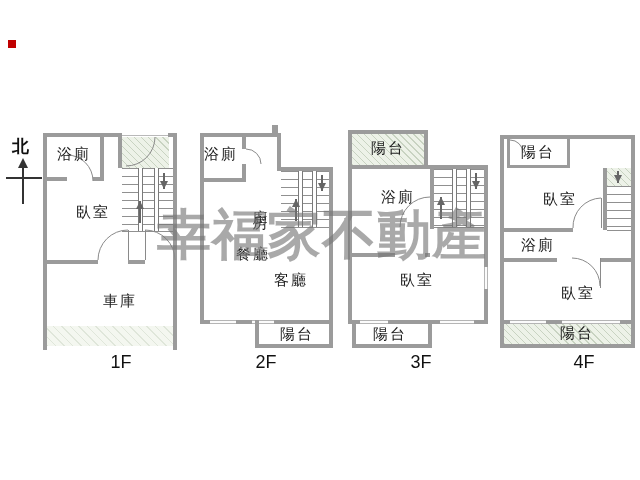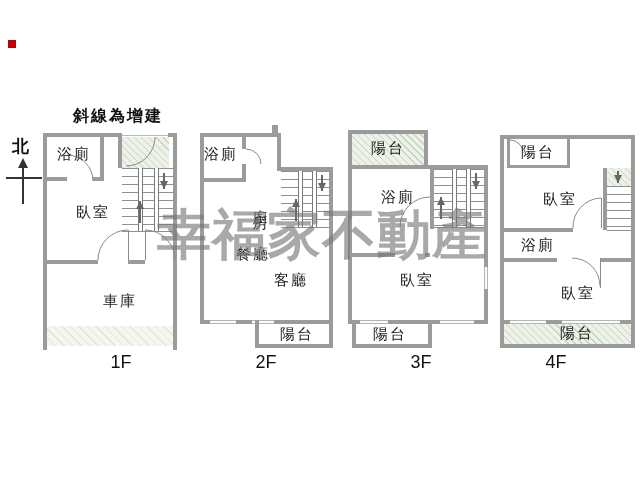--- a/index.html
+++ b/index.html
@@ -34,21 +34,20 @@
   .watermark{position:absolute;font-size:54px;font-weight:700;color:rgba(116,116,116,.62);
              letter-spacing:1px;white-space:nowrap;z-index:30;line-height:1;}
 </style>
 </head>
 <body>
 
 <div id="canvas">
 
   <div class="marker" style="left:8px;top:40px;width:8px;height:8px;background:#c00000;"></div>
 
-  <div class="note" style="left:73px;top:106px;">斜線為增建</div>
 
   <div class="north-label" style="left:12px;top:135px;">北</div>
   <div class="north-stem" style="left:22px;top:162px;height:42px;"></div>
   <div class="north-cross" style="left:6px;top:177px;width:36px;"></div>
 
   <div class="plan" style="left:43px;top:133px;width:134px;height:217px;">
     <div class="wall" style="left:0;top:0;width:4px;height:217px;"></div>
     <div class="wall" style="left:130px;top:0;width:4px;height:217px;"></div>
     <div class="wall" style="left:0;top:0;width:75px;height:4px;"></div>
     <div class="wall" style="left:75px;top:0;width:4px;height:35px;"></div>
@@ -189,17 +188,17 @@
       <path d="M 10 5 A 13 13 0 0 1 23 18" fill="none" stroke="#8a8a8a" stroke-width="1"></path>
       <path d="M 101 63 A 29 29 0 0 0 73 93" fill="none" stroke="#8a8a8a" stroke-width="1"></path>
       <path d="M 100 151 A 28 28 0 0 0 72 123" fill="none" stroke="#8a8a8a" stroke-width="1"></path>
     </svg>
     <div class="room-label" style="left:10px;top:8px;width:56px;">陽台</div>
     <div class="room-label" style="left:32px;top:55px;width:56px;">臥室</div>
     <div class="room-label" style="left:10px;top:101px;width:56px;">浴廁</div>
     <div class="room-label" style="left:50px;top:149px;width:56px;">臥室</div>
     <div class="room-label" style="left:49px;top:189px;width:56px;">陽台</div>
   </div>
-  <div class="floor-label" style="left:539px;">4F</div>
+  <div class="floor-label" style="left:567px;">4F</div>
 
   <div class="watermark" style="left:157px;top:207px;">幸福家不動產</div>
 
 </div>
 
 </body></html>

